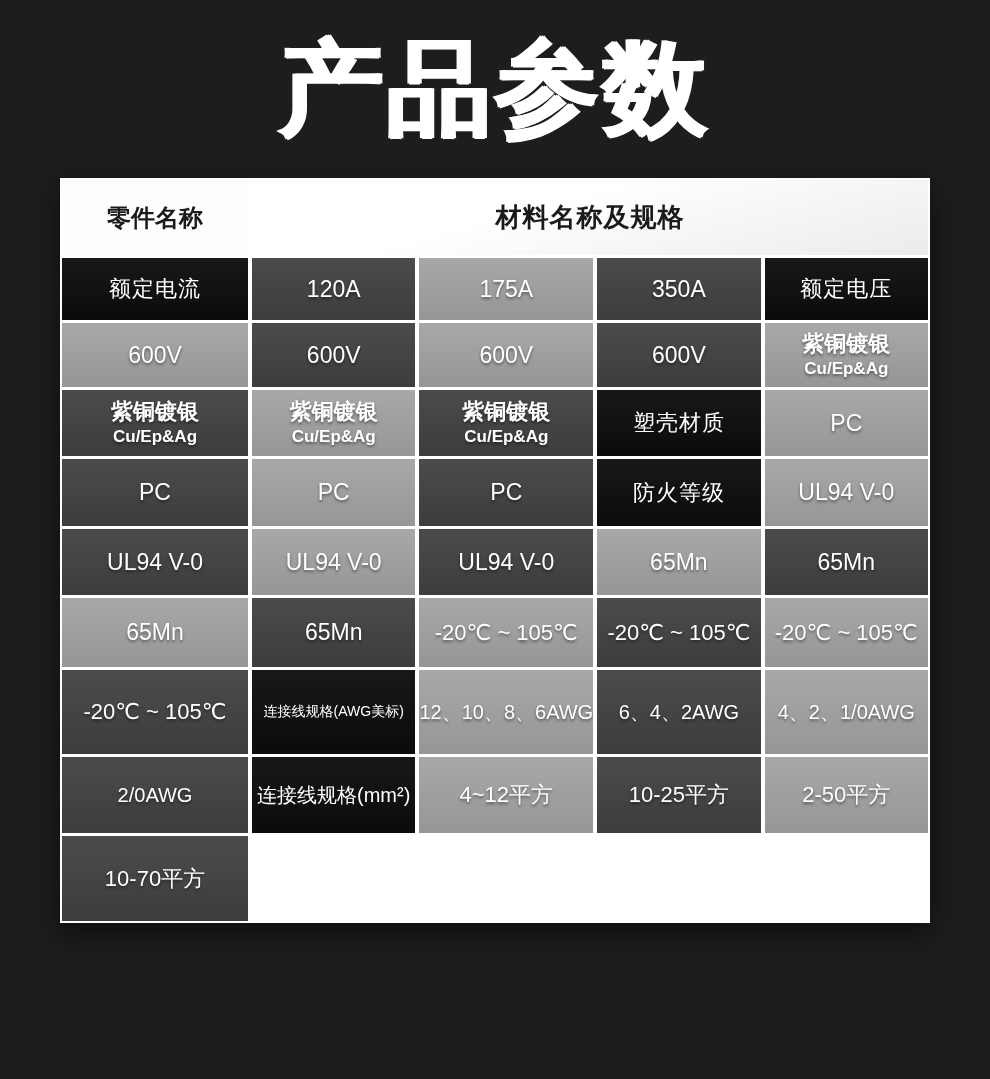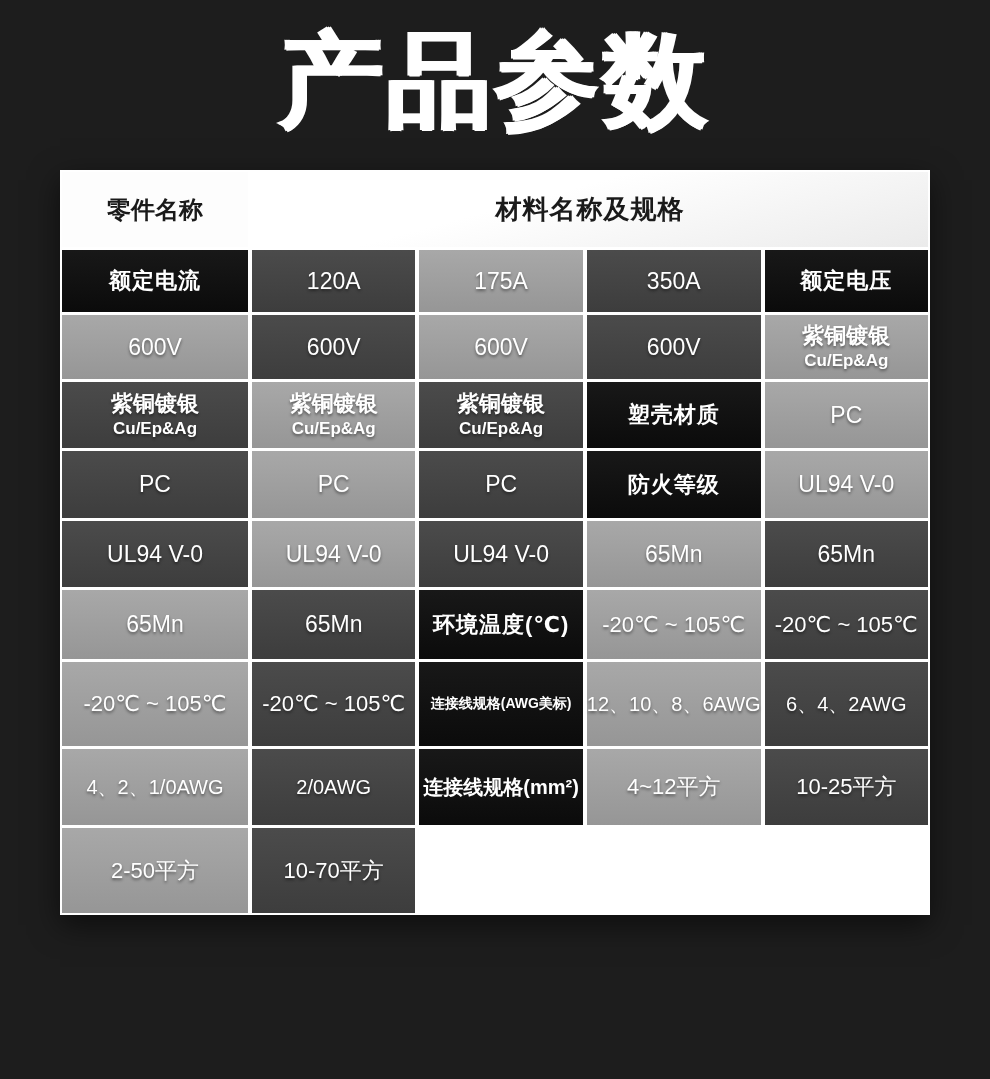--- a/index.html
+++ b/index.html
@@ -5,21 +5,21 @@
   html,body{margin:0;padding:0;}
   body{
     width:990px;height:1079px;
     background:#1d1d1d;
     font-family:"Liberation Sans","DejaVu Sans",sans-serif;
     -webkit-font-smoothing:antialiased;
     overflow:hidden;
   }
   .page{width:990px;height:1079px;}
   .title{
-    margin:0;
+    margin:8px;
     padding-top:22px;
     text-align:center;
     color:#ffffff;
     font-size:104px;
     font-weight:900;
     letter-spacing:4px;
     line-height:1.12;
     text-shadow:2px 0 0 #fff,-2px 0 0 #fff,0 1px 0 #fff;
   }
   .spec-table{
@@ -53,21 +53,21 @@
     background:linear-gradient(165deg,#ffffff 40%,#ebebeb 100%);
     color:#1a1a1a;
     font-size:26px;
     font-weight:700;
     letter-spacing:1px;
   }
   .lbl{
     background:linear-gradient(180deg,#181818 0%,#0b0b0b 100%);
     color:#ffffff;
     font-size:22px;
-    font-weight:700;
+    font-weight:400;
     letter-spacing:1px;
   }
   .lbl.sm{font-size:14px;letter-spacing:0;}
   .lbl.md{font-size:20px;letter-spacing:0;}
   .val{
     color:#ffffff;
     font-size:23px;
     text-shadow:0 2px 3px rgba(0,0,0,0.45);
   }
   .light{background:linear-gradient(180deg,#a8a8a8 0%,#969696 100%);}
@@ -127,21 +127,20 @@
     <div class="cell val light">UL94 V-0</div>
     <div class="cell val dark">UL94 V-0</div>
     <div class="cell val light">UL94 V-0</div>
     <div class="cell val dark">UL94 V-0</div>
 
     <div class="cell val light">65Mn</div>
     <div class="cell val dark">65Mn</div>
     <div class="cell val light">65Mn</div>
     <div class="cell val dark">65Mn</div>
 
-    <div class="cell lbl">环境温度(℃)</div>
     <div class="cell val md light">-20℃ ~ 105℃</div>
     <div class="cell val md dark">-20℃ ~ 105℃</div>
     <div class="cell val md light">-20℃ ~ 105℃</div>
     <div class="cell val md dark">-20℃ ~ 105℃</div>
 
     <div class="cell lbl sm">连接线规格(AWG美标)</div>
     <div class="cell val sm light">12、10、8、6AWG</div>
     <div class="cell val sm dark">6、4、2AWG</div>
     <div class="cell val sm light">4、2、1/0AWG</div>
     <div class="cell val sm dark">2/0AWG</div>

